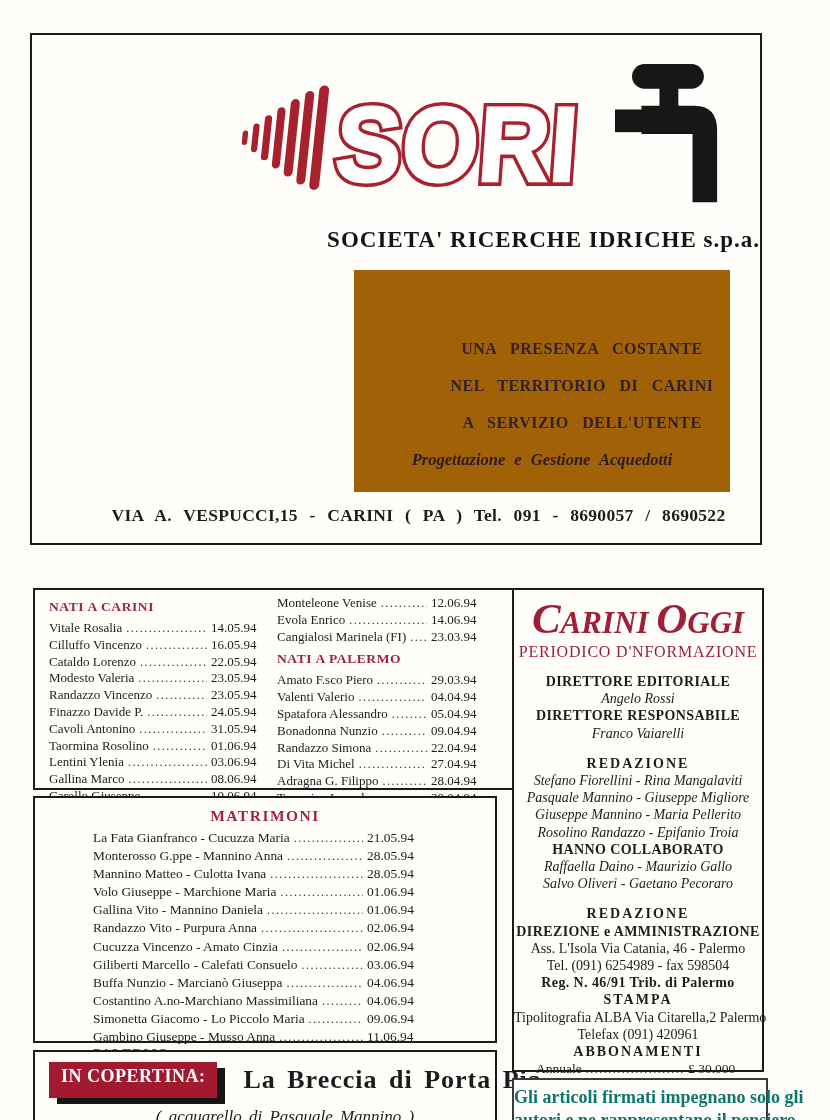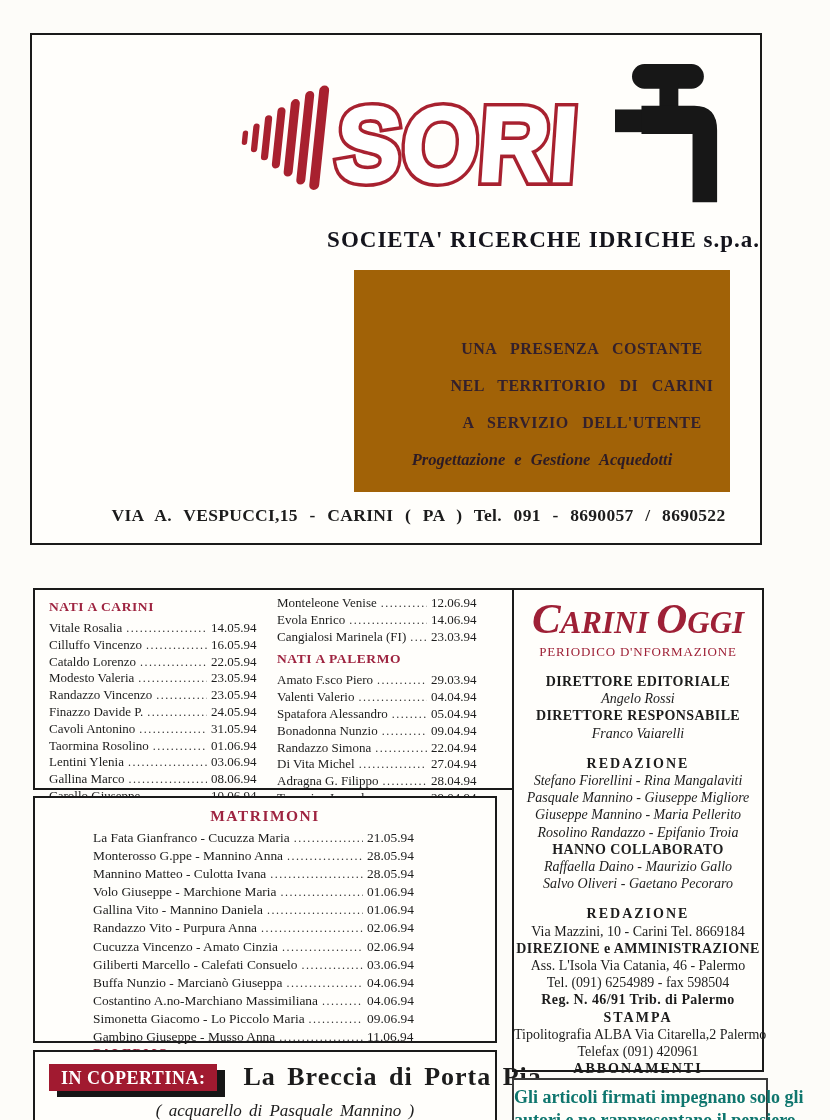--- a/index.html
+++ b/index.html
@@ -55,36 +55,36 @@
   #marr-rows{padding:3px 72px 0 58px;}
   #marr-rows .lrow, #marr-pal-rows .lrow{font-size:13.4px;line-height:17.1px;}
   #marr-palermo{padding-left:58px;font-size:14px;letter-spacing:.8px;line-height:17px;}
   #marr-pal-rows{padding:0 52px 0 58px;}
 
   
   #paper-box{left:512px;top:588px;width:252px;height:484px;}
   #masthead{text-align:center;margin-top:12px;line-height:34px;white-space:nowrap;}
   #masthead .mt{font-family:"Liberation Serif",serif;font-style:italic;font-weight:700;color:#9e2036;font-size:31px;}
   #masthead .cap{font-size:43px;}
-  #masthead-sub{text-align:center;color:#9e2036;font-size:13px;letter-spacing:.8px;line-height:14px;white-space:nowrap;}
+  #masthead-sub{text-align:center;color:#9e2036;font-size:16px;letter-spacing:.8px;line-height:14px;white-space:nowrap;}
   #staff{margin-top:14px;text-align:center;}
   .sline{font-size:14px;line-height:17.2px;white-space:nowrap;}
   .sline.b{font-weight:700;letter-spacing:.4px;}
   .sline.i{font-style:italic;}
   .sline.sp{letter-spacing:2px;}
   .sline.gap{margin-top:13px;}
   #subs{margin:1px 18px 0 22px;}
   #subs .lrow{font-size:13.5px;line-height:15.8px;}
 
   
   #cover-box{left:33px;top:1050px;width:464px;height:86px;}
   #cover-row{display:flex;align-items:center;margin-top:10px;}
   #cover-label{
     margin-left:14px;background:#a11a30;color:#fff;font-weight:700;font-size:18px;
-    padding:4px 12px 2px;letter-spacing:.5px;box-shadow:8px 6px 0 #161616;white-space:nowrap;
+    padding:4px 12px 11px;letter-spacing:.5px;box-shadow:8px 6px 0 #161616;white-space:nowrap;
   }
   #cover-title{margin-left:26px;font-weight:700;font-size:26px;letter-spacing:1px;word-spacing:4px;white-space:nowrap;}
   #cover-caption{text-align:center;padding-left:40px;margin-top:9px;font-style:italic;font-size:17px;word-spacing:3px;white-space:nowrap;}
 
   #notice-box{left:512px;top:1078px;width:256px;height:70px;border-color:#3a3a3a;}
   .notice-line{color:#0f766e;font-weight:700;font-size:18px;line-height:23px;text-align:center;white-space:nowrap;}
   #notice-box .inner{padding-top:6px;}
 </style>
 </head>
 <body>
@@ -299,21 +299,20 @@
       <div class="sline i">Rosolino Randazzo - Epifanio Troia</div>
 
       <div class="sline b">HANNO COLLABORATO</div>
 
       <div class="sline i">Raffaella Daino - Maurizio Gallo</div>
 
       <div class="sline i">Salvo Oliveri - Gaetano Pecoraro</div>
 
       <div class="sline b sp gap">REDAZIONE</div>
 
-      <div class="sline r">Via Mazzini, 10 - Carini Tel. 8669184</div>
 
       <div class="sline b">DIREZIONE e AMMINISTRAZIONE</div>
 
       <div class="sline r">Ass. L'Isola Via Catania, 46 - Palermo</div>
 
       <div class="sline r">Tel. (091) 6254989 - fax 598504</div>
 
       <div class="sline b">Reg. N. 46/91 Trib. di Palermo</div>
 
       <div class="sline b sp">STAMPA</div>

